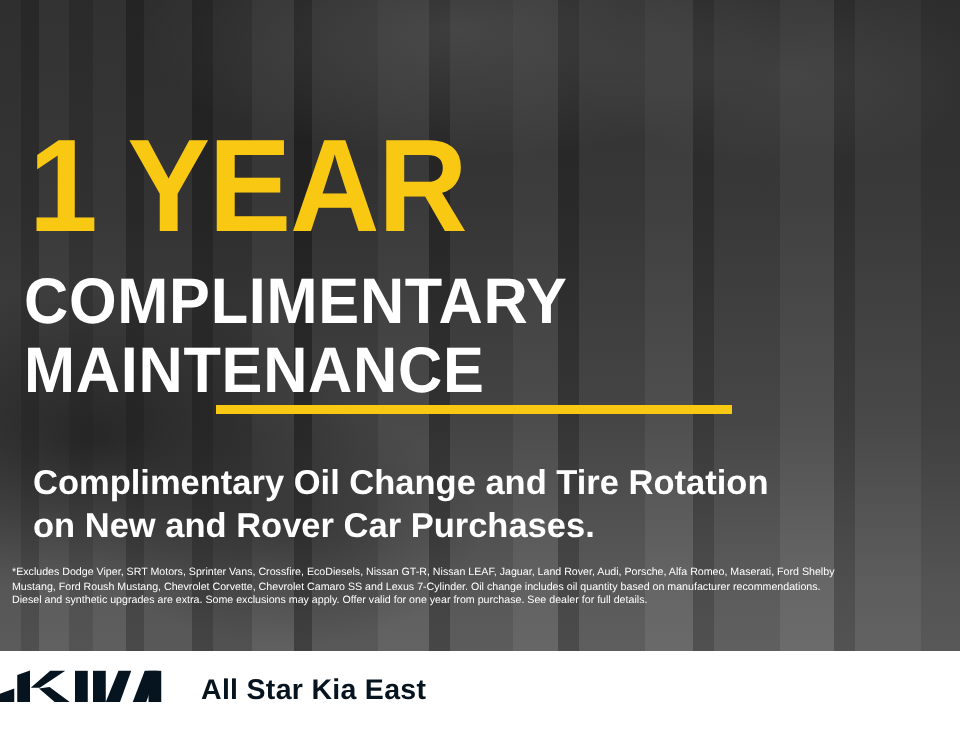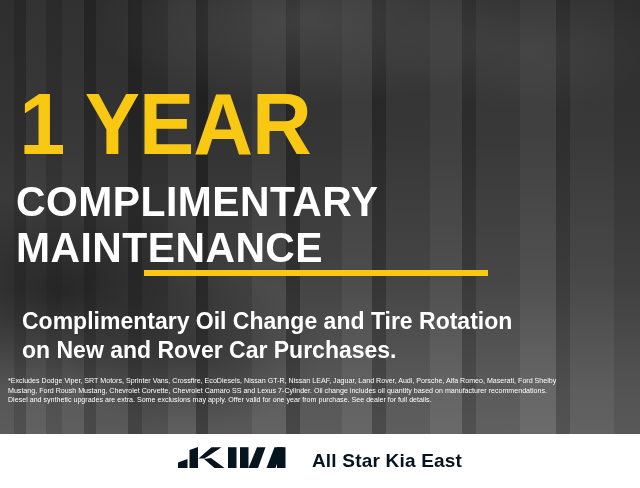--- a/index.html
+++ b/index.html
@@ -161,21 +161,20 @@
   
   .footer {
     position: absolute;
     left: 0;
     right: 0;
     top: 434px;
     height: 54px;
     background: #ffffff;
     display: flex;
     align-items: center;
-    justify-content: center;
     gap: 26px;
   }
   .kia-logo { display: block; }
   .dealer-name {
     color: #05141F;
     font-size: 19px;
     font-weight: bold;
     letter-spacing: 0.2px;
   }
 </style>

